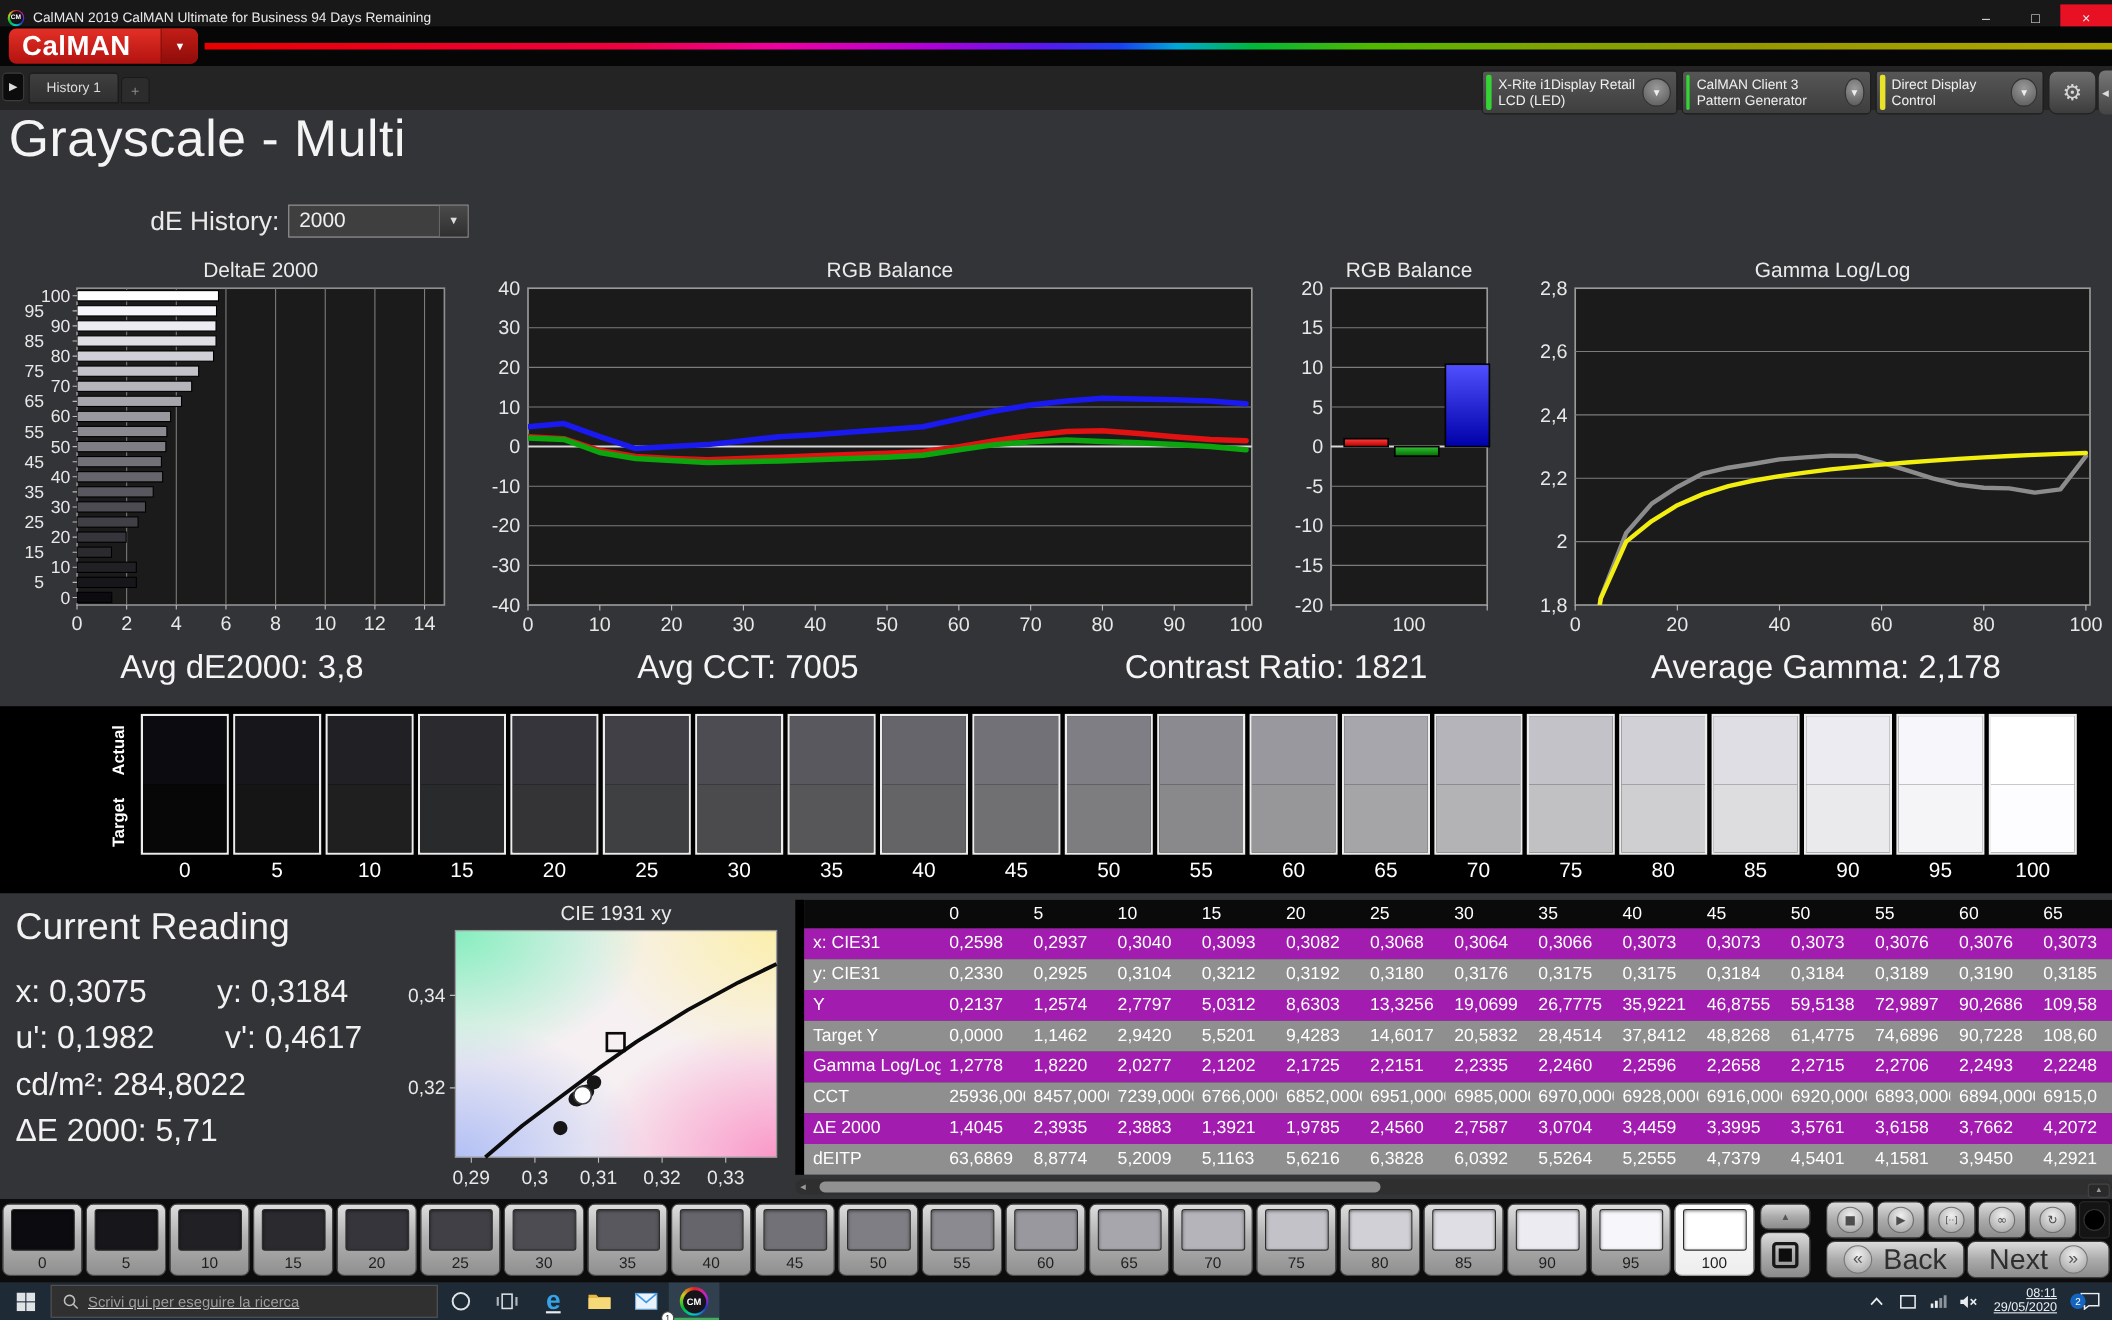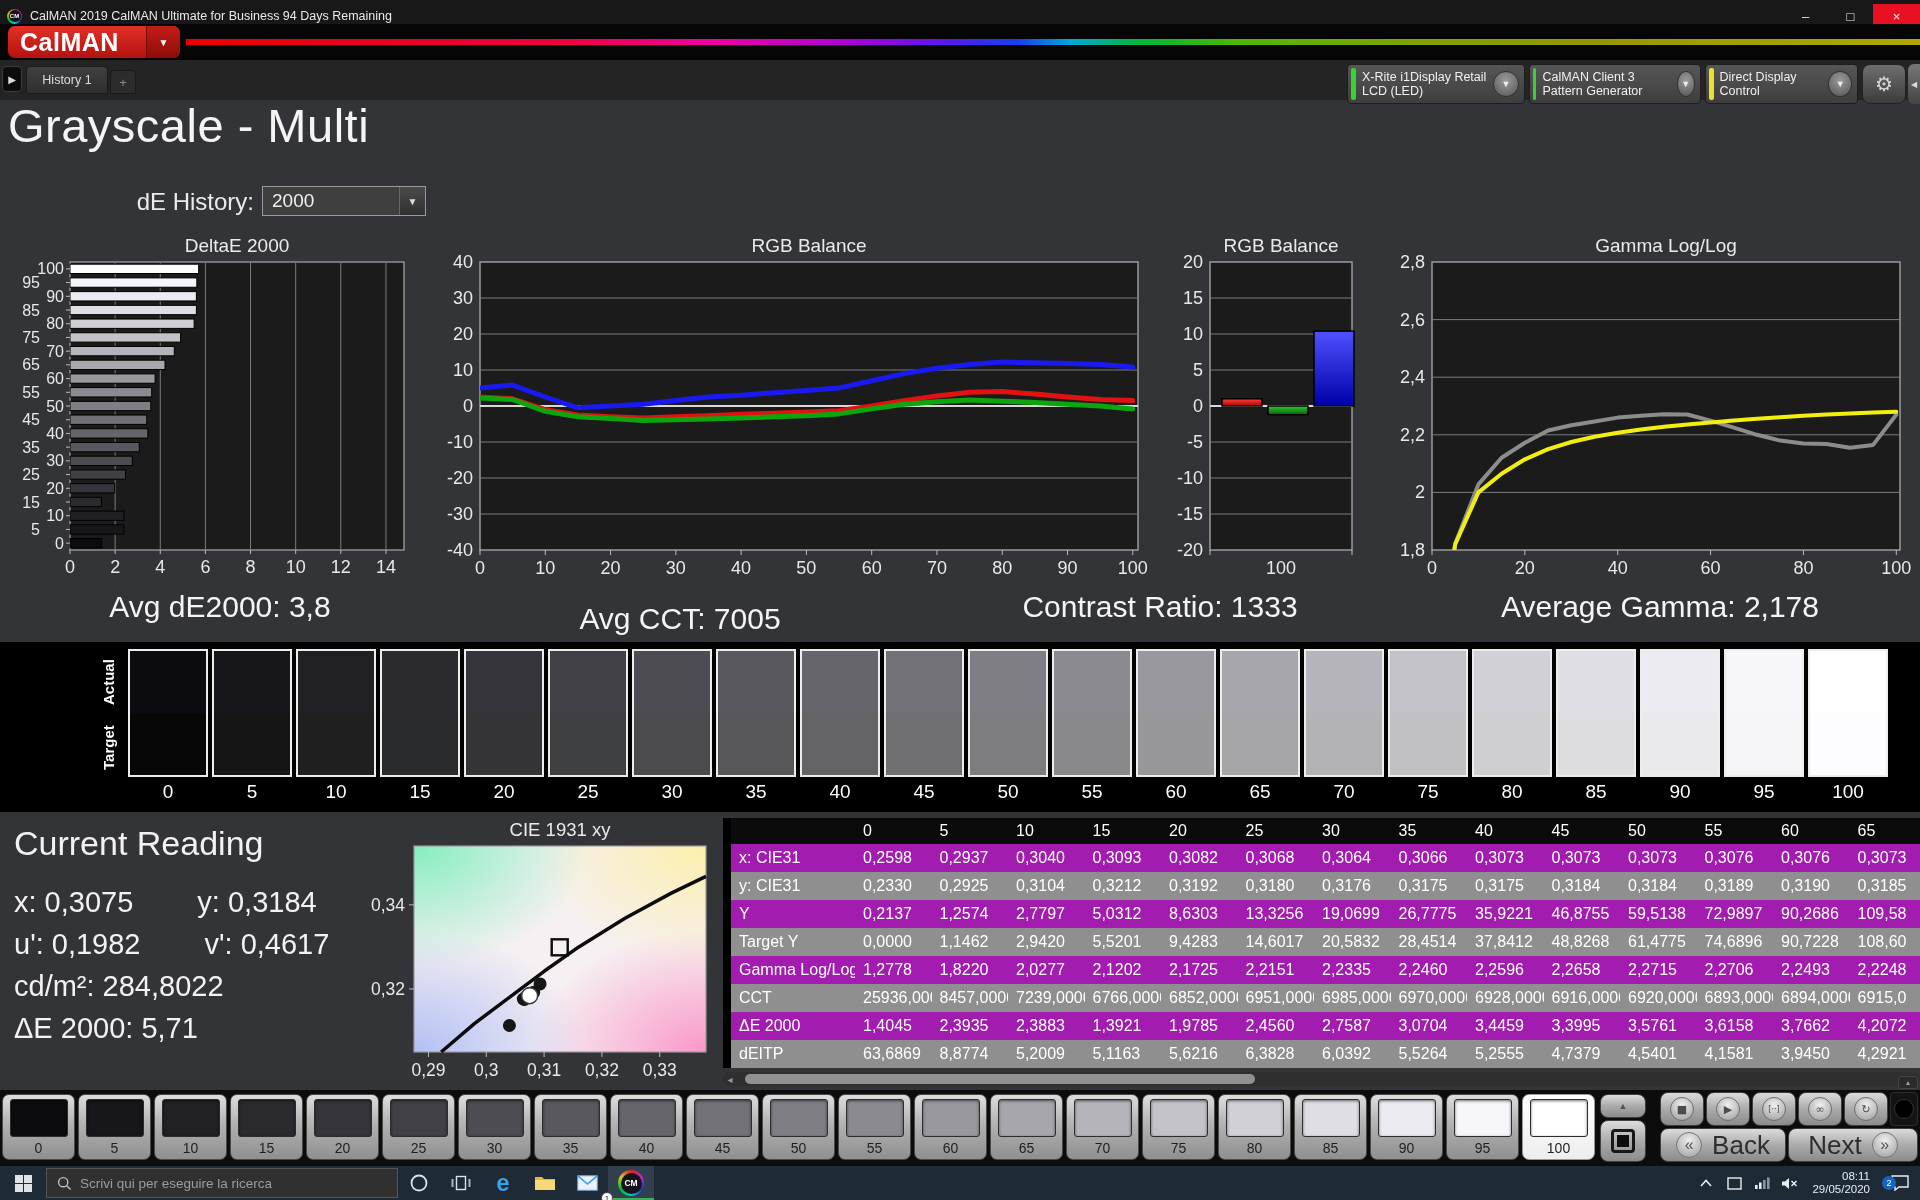--- a/index.html
+++ b/index.html
@@ -71,21 +71,21 @@
   .chartbox { position:absolute; top:236px; }
   #deltae-chart  { left:8px;    width:414px; height:348px; }
   #rgb-line-chart{ left:436px;  width:714px; height:348px; }
   #rgb-bar-chart { left:1160px; width:244px; height:348px; }
   #gamma-chart   { left:1392px; width:520px; height:348px; }
   svg { font-family:"Liberation Sans", sans-serif; display:block; }
 
   
   .stat { position:absolute; top:590px; text-align:center; font-size:30px; color:#f5f5f5; font-weight:400; }
   #stat-de      { left:0px;    width:440px; }
-  #stat-cct     { left:440px;  width:480px;margin-top:12px; }
+  #stat-cct     { left:440px;  width:480px; }
   #stat-contrast{ left:920px;  width:480px; }
   #stat-gamma   { left:1400px; width:520px; }
 
   
   #swatchstrip { left:0; top:642px; width:1920px; height:170px; background:#000; }
   .rotlbl { position:absolute; left:100px; width:22px; color:#fff; font-size:15px; font-weight:bold;
     writing-mode:vertical-rl; transform:rotate(180deg); text-align:center; }
   #lbl-actual { top:8px;  height:64px; }
   #lbl-target { top:74px; height:64px; }
   #swatches { position:absolute; left:128px; top:7px; display:flex; gap:4px; }
@@ -146,21 +146,21 @@
     border:1px solid #2c2c2c; border-radius:4px; display:flex; align-items:center; justify-content:center; }
   #t-preview i { width:20px; height:20px; border-radius:50%; background:#000; border:1px solid #333; display:block;}
   #t-back { left:1660px; top:38px; width:126px; height:34px; font-size:26px; color:#2e2e2e; gap:10px;}
   #t-next { left:1788px; top:38px; width:130px; height:34px; font-size:26px; color:#2e2e2e; gap:10px;}
   .chev { width:26px; height:26px; border-radius:50%; background:radial-gradient(circle at 50% 32%,#efefef,#9c9c9c);
     border:1px solid #777; color:#555; font-size:16px; display:flex; align-items:center; justify-content:center; }
   #mini-up { position:absolute; left:1898px; top:-14px; width:20px; height:13px; background:#2a2a2a;
     border:1px solid #444; border-radius:3px; color:#999; font-size:7px; display:flex; align-items:center; justify-content:center;}
 
   
-  #taskbar { left:0; top:1166px; width:1920px; height:34px; background:#1f2a37; display:flex; align-items:center; color:#e9edf0;}
+  #taskbar { left:0; top:1166px; width:1920px; height:34px; background:#1f2a37; display:flex; align-items:center; color:#e9edf0;text-decoration:underline;}
   .tb-btn { height:34px; display:flex; align-items:center; justify-content:center; }
   #tb-start { width:46px; }
   #tb-search { width:352px; height:30px; background:#303030; border:1px solid #555; display:flex; align-items:center; }
   #tb-search .sicon { margin:0 8px 0 10px; }
   #tb-search .stext { font-size:13.5px; color:#9d9d9d; }
   .tb-ico { width:42px; }
   #tb-calman { width:46px; background:#30404f; box-shadow:inset 0 -2px 0 #3fae58; }
   .cm-ring { width:26px; height:26px; border-radius:50%;
     background:conic-gradient(#d22,#c2c,#23c,#0cc,#0b3,#cc2,#d22); position:relative; }
   .cm-ring i { position:absolute; inset:2.5px; border-radius:50%; background:#14141a; color:#fff;
@@ -448,21 +448,21 @@
         <text x="411.42857142857144" y="338" font-size="18" text-anchor="middle" fill="#e8e8e8">80</text>
         <line x1="504.2857142857143" x2="504.2857142857143" y1="314" y2="319" stroke="#bbb"></line>
         <text x="504.2857142857143" y="338" font-size="18" text-anchor="middle" fill="#e8e8e8">100</text>
         <polyline points="40.0,464.4 63.2,307.7 86.4,248.4 109.6,221.8 132.9,206.7 156.1,194.5 179.3,189.2 202.5,185.6 225.7,181.6 248.9,179.8 272.1,178.2 295.4,178.5 318.6,184.6 341.8,191.7 365.0,198.8 388.2,204.6 411.4,207.4 434.6,208.0 457.9,211.8 481.1,208.9 504.3,178.6" fill="none" stroke="#8c8c8c" stroke-width="4" stroke-linejoin="round" stroke-linecap="round" clip-path="url(#gamma-chart-clip)"></polyline>
         <polyline points="40.0,458.0 63.2,308.2 86.4,256.4 109.6,237.7 132.9,223.3 156.1,213.2 179.3,206.0 202.5,200.8 225.7,196.8 248.9,193.6 272.1,190.7 295.4,188.4 318.6,186.4 341.8,184.4 365.0,182.7 388.2,181.2 411.4,179.8 434.6,178.6 457.9,177.5 481.1,176.6 504.3,175.8" fill="none" stroke="#f2ef10" stroke-width="4" stroke-linejoin="round" stroke-linecap="round" clip-path="url(#gamma-chart-clip)"></polyline>
       </svg>
     </div>
 
   <div class="stat" id="stat-de">Avg dE2000: 3,8</div>
   <div class="stat" id="stat-cct">Avg CCT: 7005</div>
-  <div class="stat" id="stat-contrast">Contrast Ratio: 1333</div>
+  <div class="stat" id="stat-contrast">Contrast Ratio: 1821</div>
   <div class="stat" id="stat-gamma">Average Gamma: 2,178</div>
 
   <div id="swatchstrip" class="abs">
     <div class="rotlbl" id="lbl-actual">Actual</div>
     <div class="rotlbl" id="lbl-target">Target</div>
     <div id="swatches">
         <div class="swcell">
           <div class="swbox">
             <div class="half" style="background: rgb(12, 12, 16);"></div>
             <div class="half" style="background: rgb(7, 7, 8);"></div>

